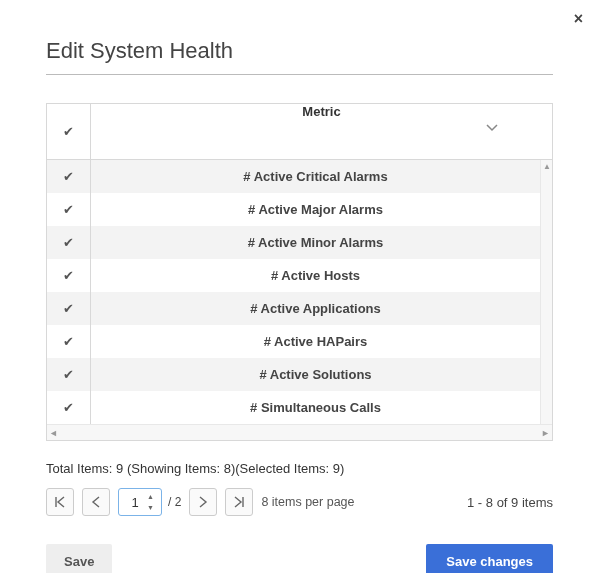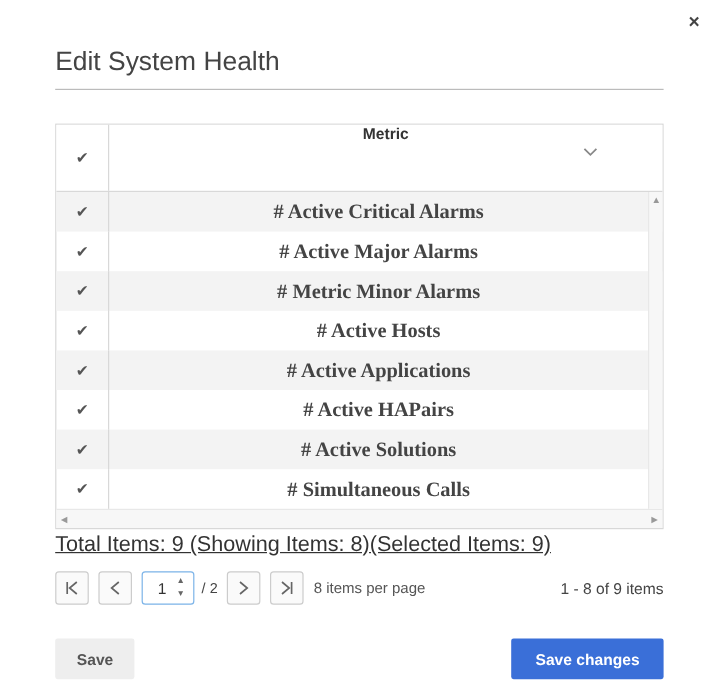--- a/index.html
+++ b/index.html
@@ -16,30 +16,30 @@
   .hdr-row { display: flex; align-items: stretch; height: 56px; border-bottom: 1px solid #d8d8d8; background: #fff; }
   .chk-col { width: 44px; display: flex; align-items: center; justify-content: center; border-right: 1px solid #d8d8d8; }
   .metric-hdr { flex: 1; display: flex; align-items: flex-start; justify-content: center; position: relative; }
   .metric-label { font-size: 13px; font-weight: 700; color: #333; }
   .sort-icon { position: absolute; right: 54px; top: 14px; color: #888; }
 
   .tbody { position: relative; }
   .row { display: flex; align-items: stretch; height: 33px; }
   .row.alt { background: #f3f3f3; }
   .row .chk-col { border-right: 1px solid #d8d8d8; }
-  .metric-cell { flex: 1; display: flex; align-items: center; justify-content: center; font-size: 17px; font-weight: 700; color: #444; padding-right: 12px; font-family: Liberation Serif, serif; }
+  .metric-cell { flex: 1; display: flex; align-items: center; justify-content: center; font-size: 13px; font-weight: 700; color: #444; padding-right: 12px; }
   .vscroll { position: absolute; right: 0; top: 0; bottom: 0; width: 12px; background: #f7f7f7; border-left: 1px solid #e8e8e8; }
   .vscroll-tri-up { position: absolute; top: 2px; left: 2px; font-size: 8px; color: #999; }
 
   .hscroll { height: 16px; background: #f7f7f7; border-top: 1px solid #e8e8e8; display: flex; align-items: center; justify-content: space-between; padding: 0 2px; }
   .hscroll span { font-size: 9px; color: #999; }
 
   .check { font-size: 13px; color: #555; }
 
-  .status-line { font-size: 18px; color: #333; margin-top: 2px; text-decoration: underline; }
+  .status-line { font-size: 13px; color: #333; margin-top: 20px; }
 
   .pager { display: flex; align-items: center; margin-top: 12px; font-size: 13px; color: #444; }
   .pbtn { width: 28px; height: 28px; border: 1px solid #ccc; background: #fafafa; border-radius: 3px; display: flex; align-items: center; justify-content: center; margin-right: 8px; cursor: pointer; }
   .pbtn svg { display: block; }
   .page-input { width: 44px; height: 28px; border: 1px solid #7bb3e8; border-radius: 3px; background: #fff; display: flex; align-items: center; justify-content: center; margin-right: 4px; position: relative; }
   .page-input .num { font-size: 13px; color: #333; margin-right: 10px; }
   .spinner { position: absolute; right: 4px; top: 4px; bottom: 4px; width: 10px; display: flex; flex-direction: column; justify-content: space-between; }
   .spinner span { font-size: 7px; color: #666; line-height: 7px; cursor: pointer; }
   .slash-total { margin: 0 8px 0 2px; font-size: 12px; color: #444; }
   .perpage { font-size: 12.5px; color: #555; }
@@ -82,21 +82,21 @@
     <div class="row">
       <div class="chk-col">
           <span class="check">✔</span>
         </div>
       <div class="metric-cell"># Active Major Alarms</div>
     </div>
     <div class="row alt">
       <div class="chk-col">
           <span class="check">✔</span>
         </div>
-      <div class="metric-cell"># Metric Minor Alarms</div>
+      <div class="metric-cell"># Active Minor Alarms</div>
     </div>
     <div class="row">
       <div class="chk-col">
           <span class="check">✔</span>
         </div>
       <div class="metric-cell"># Active Hosts</div>
     </div>
     <div class="row alt">
       <div class="chk-col">
           <span class="check">✔</span>

